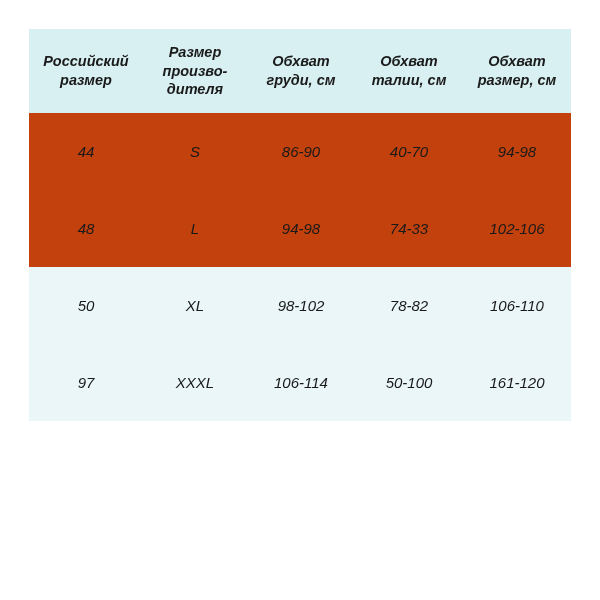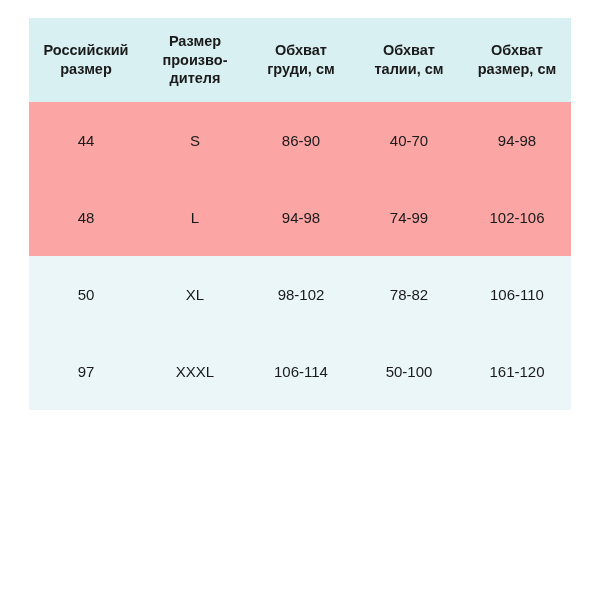--- a/index.html
+++ b/index.html
@@ -16,24 +16,25 @@
   .page {
     width: 600px;
     height: 600px;
     position: relative;
     background: #ffffff;
     box-sizing: border-box;
   }
   .size-table {
     position: absolute;
     left: 29px;
-    top: 18px;
+    top: 29px;
     width: 542px;
     border-collapse: collapse;
     table-layout: fixed;
+    font-style: italic;
   }
   .size-table th,
   .size-table td {
     text-align: center;
     vertical-align: middle;
     color: #1a1a1a;
     border: none;
   }
   .size-table thead th {
     background: #d9f0f3;
@@ -45,21 +46,21 @@
     box-sizing: border-box;
   }
   .size-table tbody td {
     font-size: 15px;
     font-weight: normal;
     height: 77px;
     padding: 0 4px;
     box-sizing: border-box;
   }
   .size-table tbody tr.row-even td {
-    background: #fca5a5;
+    background: #c2410c;
   }
   .size-table tbody tr.row-odd td {
     background: #eaf6f8;
   }
   .col-0 { width: 114px; }
   .col-1 { width: 104px; }
   .col-2 { width: 108px; }
   .col-3 { width: 108px; }
   .col-4 { width: 108px; }
   .hdr-line { display: block; }
@@ -99,21 +100,21 @@
         <td class="col-0">44</td>
         <td class="col-1">S</td>
         <td class="col-2">86-90</td>
         <td class="col-3">40-70</td>
         <td class="col-4">94-98</td>
       </tr>
       <tr class="row-even">
         <td class="col-0">48</td>
         <td class="col-1">L</td>
         <td class="col-2">94-98</td>
-        <td class="col-3">74-99</td>
+        <td class="col-3">74-33</td>
         <td class="col-4">102-106</td>
       </tr>
       <tr class="row-odd">
         <td class="col-0">50</td>
         <td class="col-1">XL</td>
         <td class="col-2">98-102</td>
         <td class="col-3">78-82</td>
         <td class="col-4">106-110</td>
       </tr>
       <tr class="row-odd">

